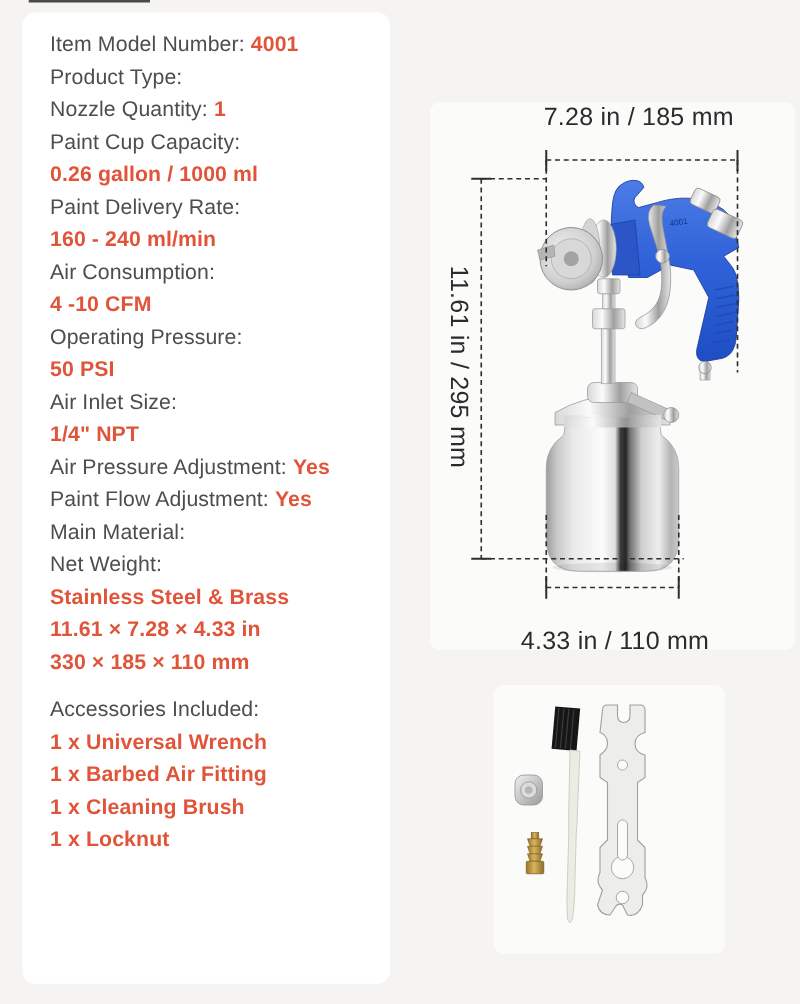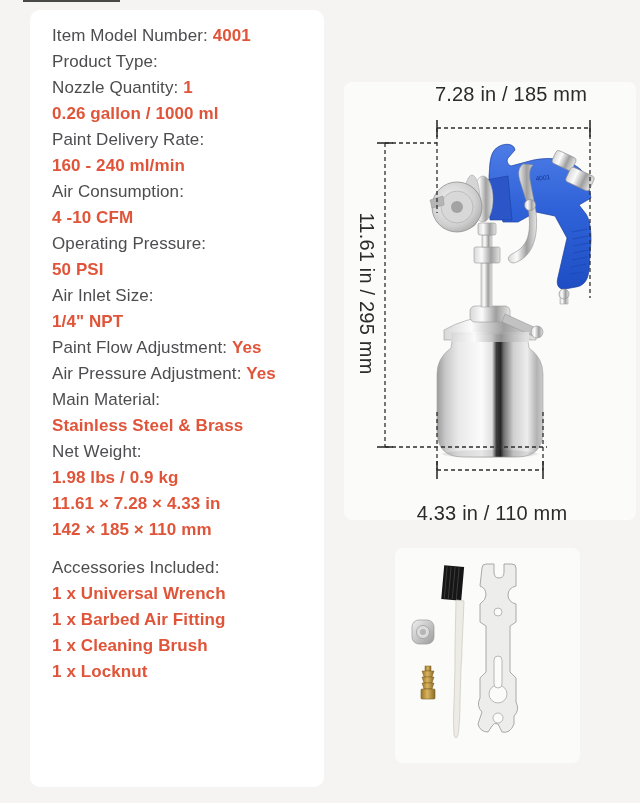--- a/index.html
+++ b/index.html
@@ -4,21 +4,21 @@
 <style>
   html,body{margin:0;padding:0;}
   body{
     width:640px;height:803px;position:relative;overflow:hidden;
     background:#f5f4f2;
     font-family:"Liberation Sans","DejaVu Sans",sans-serif;
   }
   .top-mark{position:absolute;left:23px;top:0;width:97px;height:2px;background:#2a2a2a;opacity:.85;}
   
   .spec-card{
-    position:absolute;left:30px;top:10px;width:294px;height:777px;
+    position:absolute;left:18px;top:10px;width:294px;height:777px;
     background:#ffffff;border-radius:10px;box-sizing:border-box;
     padding:13px 10px 0 22px;
   }
   .spec-line{font-size:17px;line-height:26px;color:#4d4d50;letter-spacing:.1px;white-space:nowrap;}
   .spec-line .lbl{white-space:pre;}
   .spec-line .val{color:#e05539;font-weight:700;}
   .acc-list{margin-top:12px;}
   
   .photo-bg{position:absolute;left:344px;top:82px;width:292px;height:438px;background:#fbfbfa;border-radius:8px;}
   .acc-bg{position:absolute;left:395px;top:548px;width:185px;height:215px;background:#fbfbfa;border-radius:8px;}
@@ -41,55 +41,55 @@
   <div class="spec-list">
 
       <div class="spec-line"><span class="lbl">Item Model Number: </span><span class="val">4001</span></div>
 
       <div class="spec-line"><span class="lbl">Product Type:</span><span class="val"></span></div>
 
 
       <div class="spec-line"><span class="lbl">Nozzle Quantity: </span><span class="val">1</span></div>
 
 
+      <div class="spec-line"><span class="lbl">Paint Cup Capacity:</span><span class="val"></span></div>
 
       <div class="spec-line"><span class="lbl"></span><span class="val">0.26 gallon / 1000 ml</span></div>
 
       <div class="spec-line"><span class="lbl">Paint Delivery Rate:</span><span class="val"></span></div>
 
       <div class="spec-line"><span class="lbl"></span><span class="val">160 - 240 ml/min</span></div>
 
       <div class="spec-line"><span class="lbl">Air Consumption:</span><span class="val"></span></div>
 
       <div class="spec-line"><span class="lbl"></span><span class="val">4 -10 CFM</span></div>
 
       <div class="spec-line"><span class="lbl">Operating Pressure:</span><span class="val"></span></div>
 
       <div class="spec-line"><span class="lbl"></span><span class="val">50 PSI</span></div>
 
       <div class="spec-line"><span class="lbl">Air Inlet Size:</span><span class="val"></span></div>
 
       <div class="spec-line"><span class="lbl"></span><span class="val">1/4" NPT</span></div>
 
+      <div class="spec-line"><span class="lbl">Air Pressure Adjustment: </span><span class="val">Yes</span></div>
+
       <div class="spec-line"><span class="lbl">Paint Flow Adjustment: </span><span class="val">Yes</span></div>
 
-      <div class="spec-line"><span class="lbl">Air Pressure Adjustment: </span><span class="val">Yes</span></div>
-
       <div class="spec-line"><span class="lbl">Main Material:</span><span class="val"></span></div>
 
+      <div class="spec-line"><span class="lbl">Net Weight:</span><span class="val"></span></div>
+
       <div class="spec-line"><span class="lbl"></span><span class="val">Stainless Steel &amp; Brass</span></div>
 
-      <div class="spec-line"><span class="lbl">Net Weight:</span><span class="val"></span></div>
-
-      <div class="spec-line"><span class="lbl"></span><span class="val">1.98 lbs / 0.9 kg</span></div>
 
 
       <div class="spec-line"><span class="lbl"></span><span class="val">11.61 × 7.28 × 4.33 in</span></div>
 
-      <div class="spec-line"><span class="lbl"></span><span class="val">142 × 185 × 110 mm</span></div>
+      <div class="spec-line"><span class="lbl"></span><span class="val">330 × 185 × 110 mm</span></div>
     </div>
   <div class="spec-list acc-list">
 
       <div class="spec-line"><span class="lbl">Accessories Included:</span><span class="val"></span></div>
 
       <div class="spec-line"><span class="lbl"></span><span class="val">1 x Universal Wrench</span></div>
 
       <div class="spec-line"><span class="lbl"></span><span class="val">1 x Barbed Air Fitting</span></div>
 
       <div class="spec-line"><span class="lbl"></span><span class="val">1 x Cleaning Brush</span></div>

